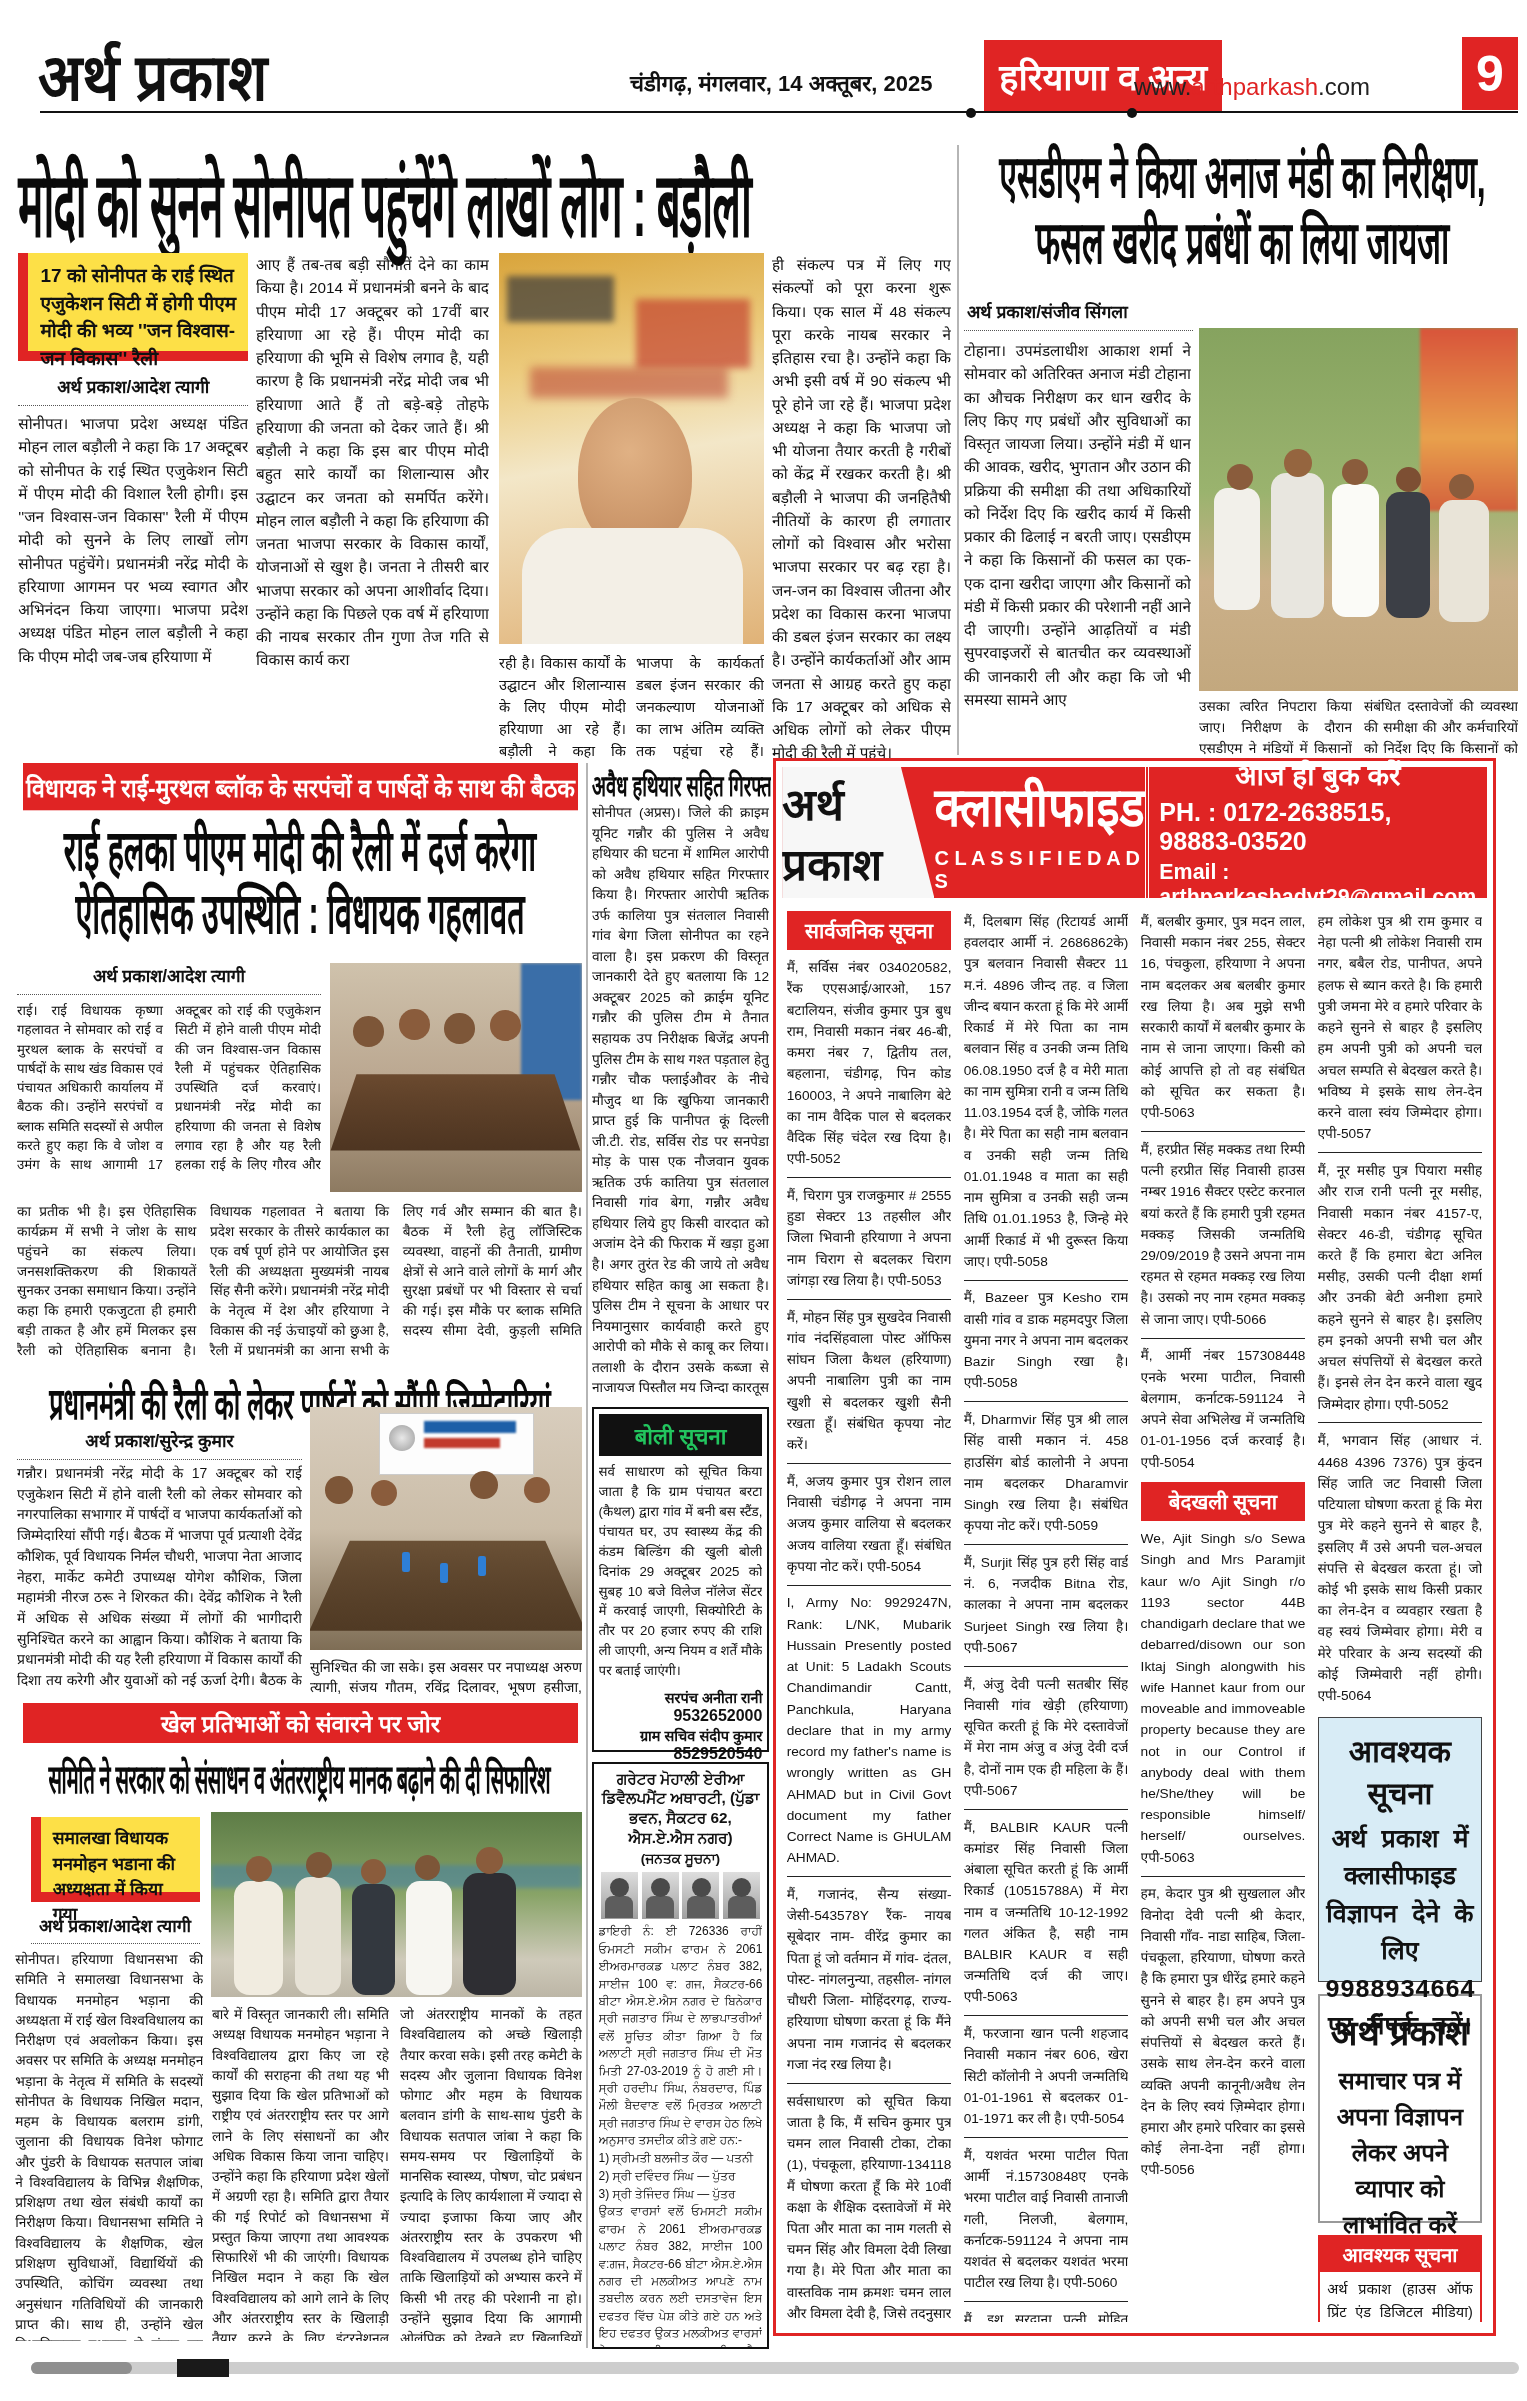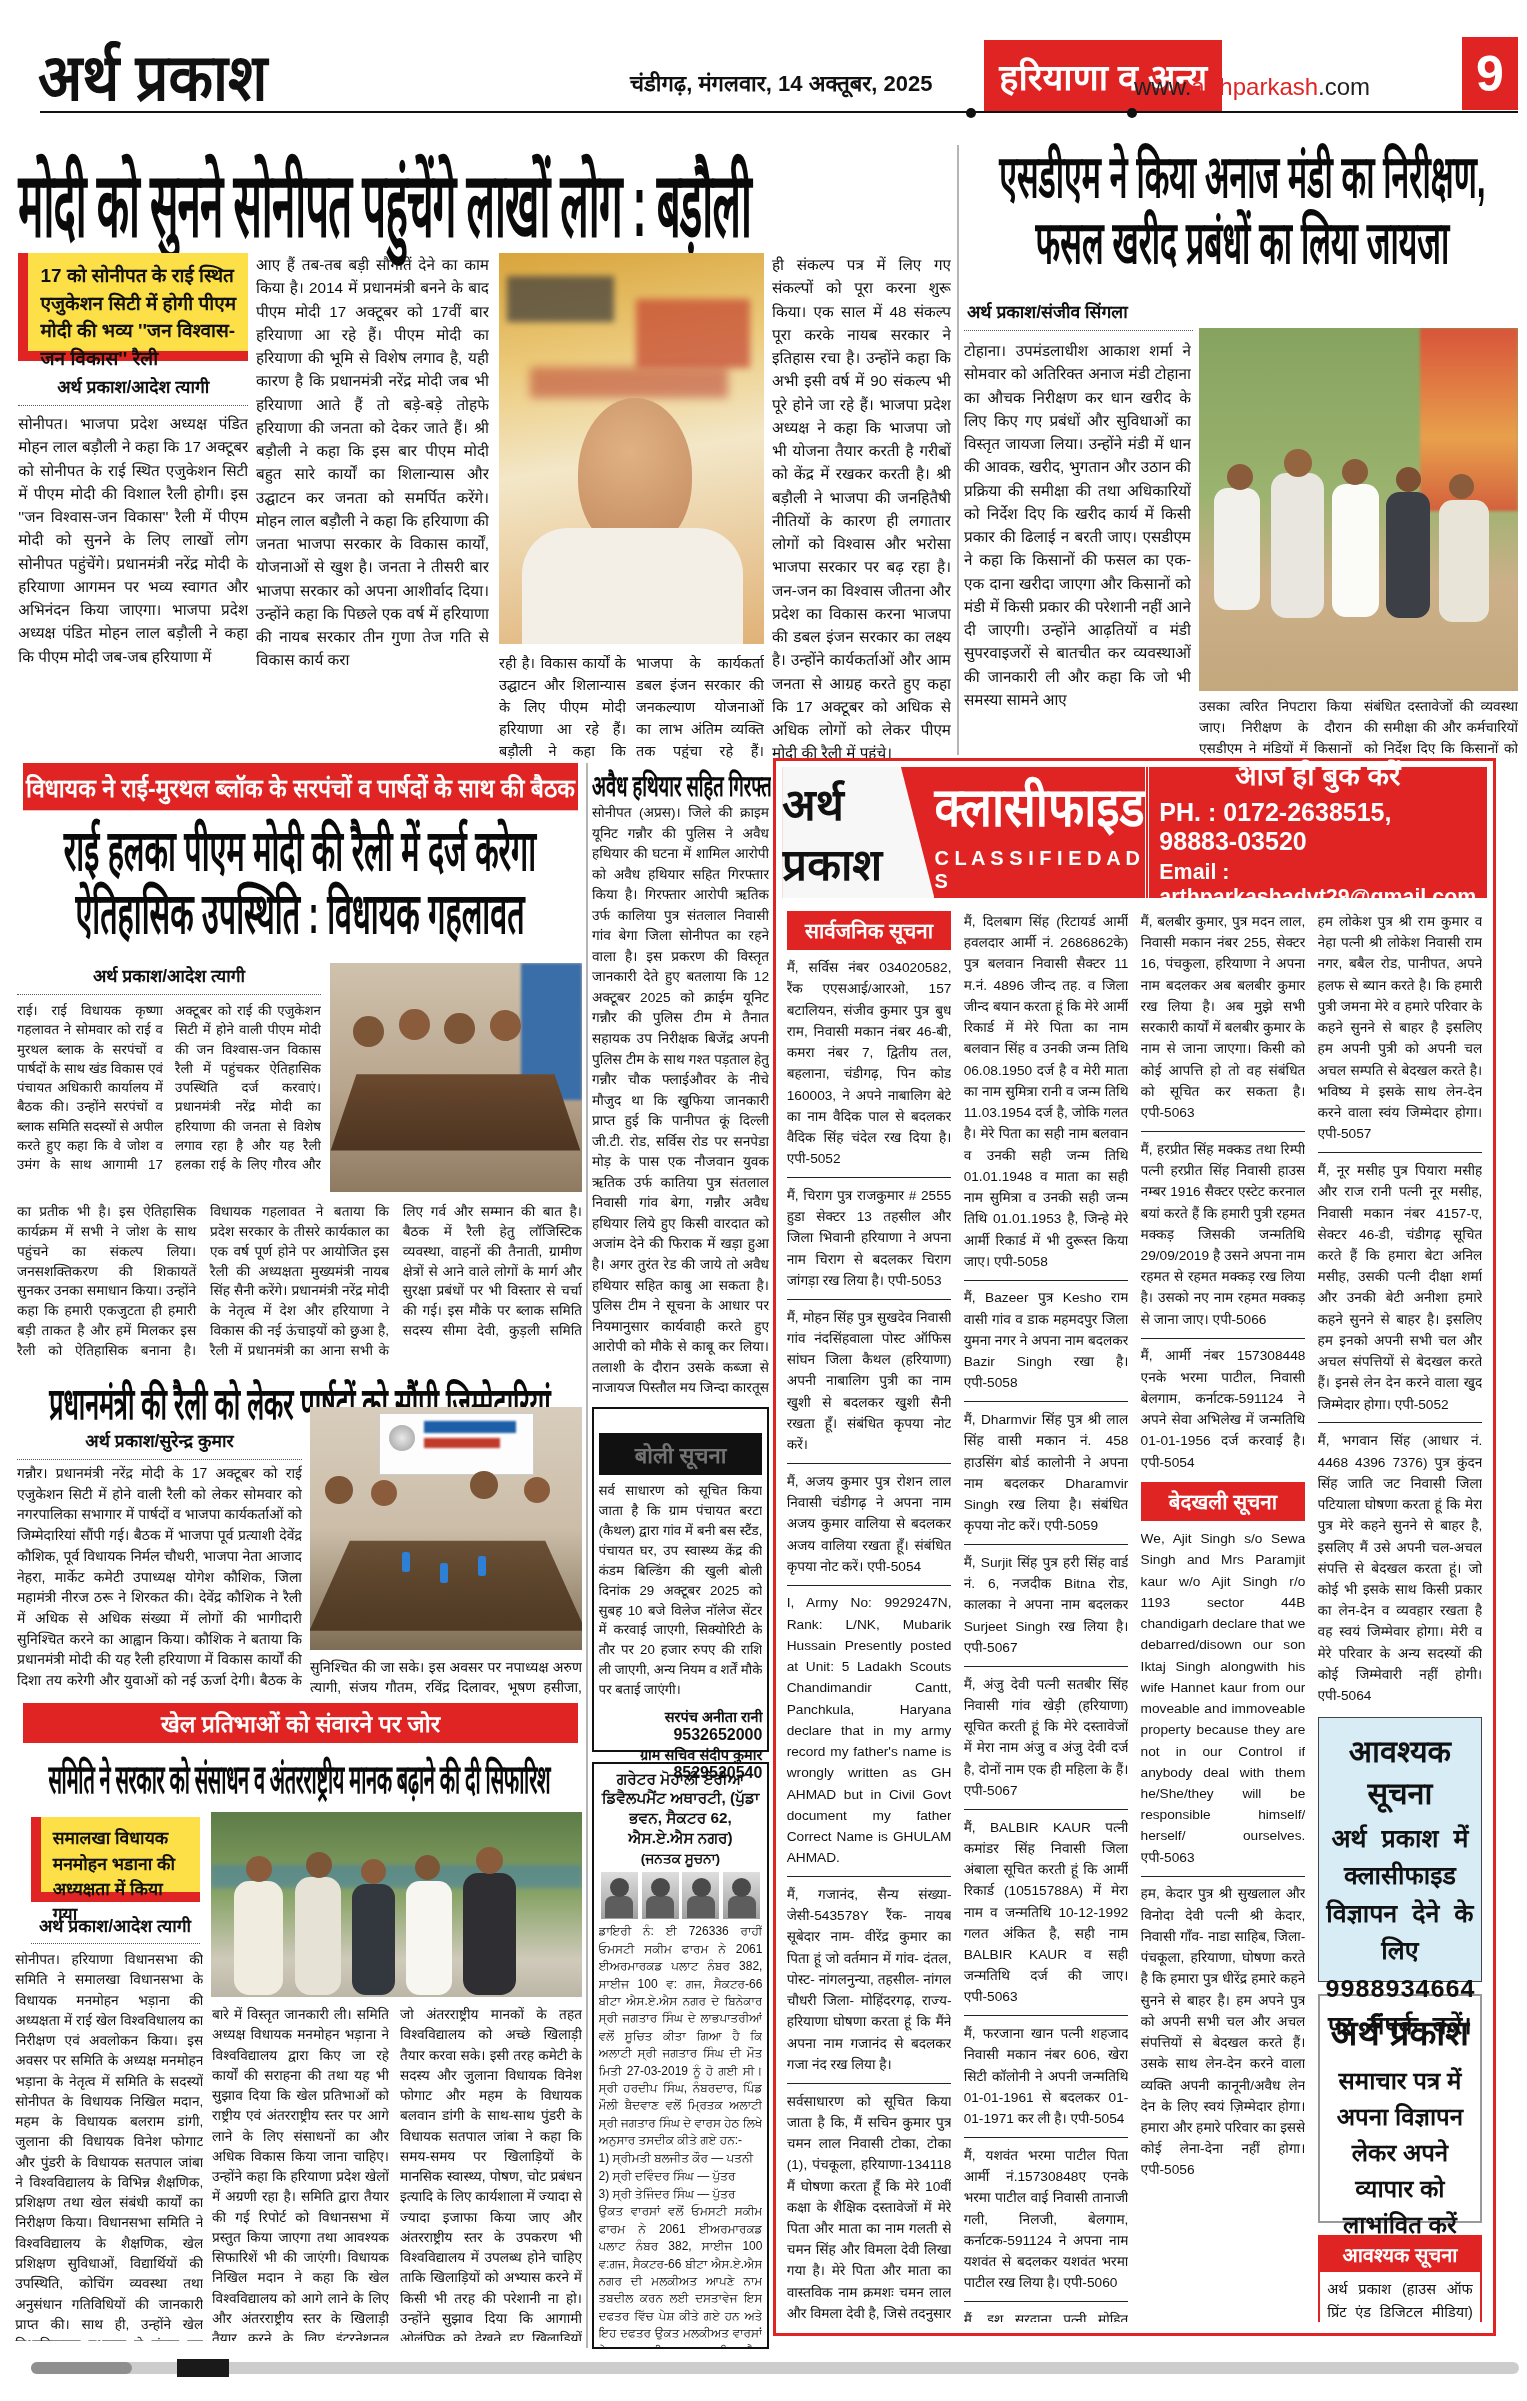--- a/index.html
+++ b/index.html
@@ -29,21 +29,21 @@
   .cls-col{flex:1;overflow:hidden;position:relative;}
   .lbl-red{background:#e02424;color:#fff;font-weight:800;font-size:20.6px;text-align:center;
            padding:5.3px 0;margin-bottom:7.6px;}
   .entry{font-size:13.7px;line-height:1.55;text-align:justify;}
   .entry + .entry{border-top:1.5px solid #222;margin-top:7.6px;padding-top:6.9px;}
   .bluebox{background:#d8ecf6;border:1.5px solid #444;text-align:center;padding:10.7px 6.1px;box-sizing:border-box;}
   .promobox{border:2.3px solid #999;text-align:center;padding:12.2px 6.1px;box-sizing:border-box;}
   .noticebox{border:2.3px solid #e02424;box-sizing:border-box;}
   .noticebox .nb-title{background:#e02424;color:#fff;font-weight:800;font-size:20px;text-align:center;padding:3.8px 0;}
   .noticebox .nb-body{padding:6.1px 7.6px;font-size:14.5px;line-height:1.55;text-align:justify;overflow:hidden;}
-  .blackbar{background:#111;color:#737373;font-weight:800;font-size:22px;text-align:center;padding:6.1px 0;margin-top:19px;}
+  .blackbar{background:#111;color:#22c55e;font-weight:800;font-size:22px;text-align:center;padding:6.1px 0;}
   .signline{font-weight:800;font-size:14.5px;text-align:right;}
   .ppic{width:37px;height:47px;background:linear-gradient(#dedede,#9f9f9f);position:relative;}
   .ppic:after{content:"";position:absolute;left:9.2px;top:6.1px;width:19px;height:19px;border-radius:50%;background:#4a4a4a;}
   .ppic:before{content:"";position:absolute;left:4.6px;top:24.4px;width:28px;height:21.4px;border-radius:7.6px 7.6px 0 0;background:#5d5d5d;}
 </style>
 </head>
 <body>
 
 <div class="page">
 

